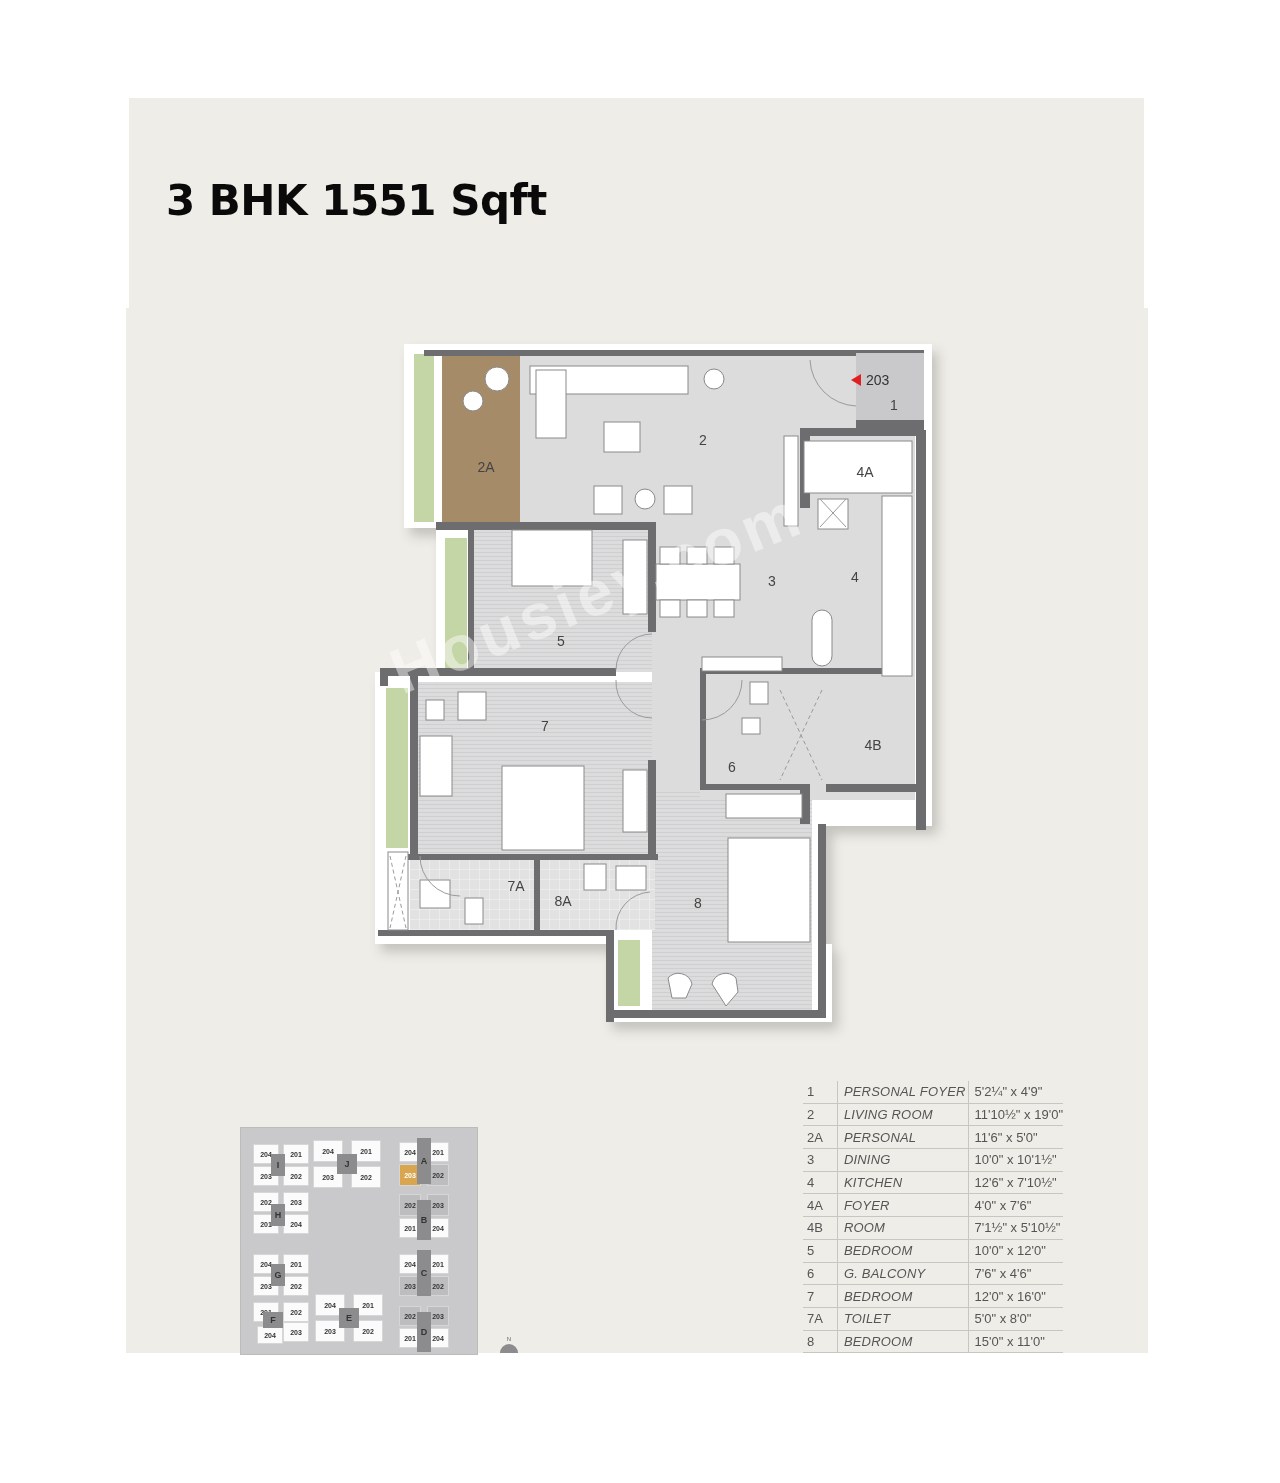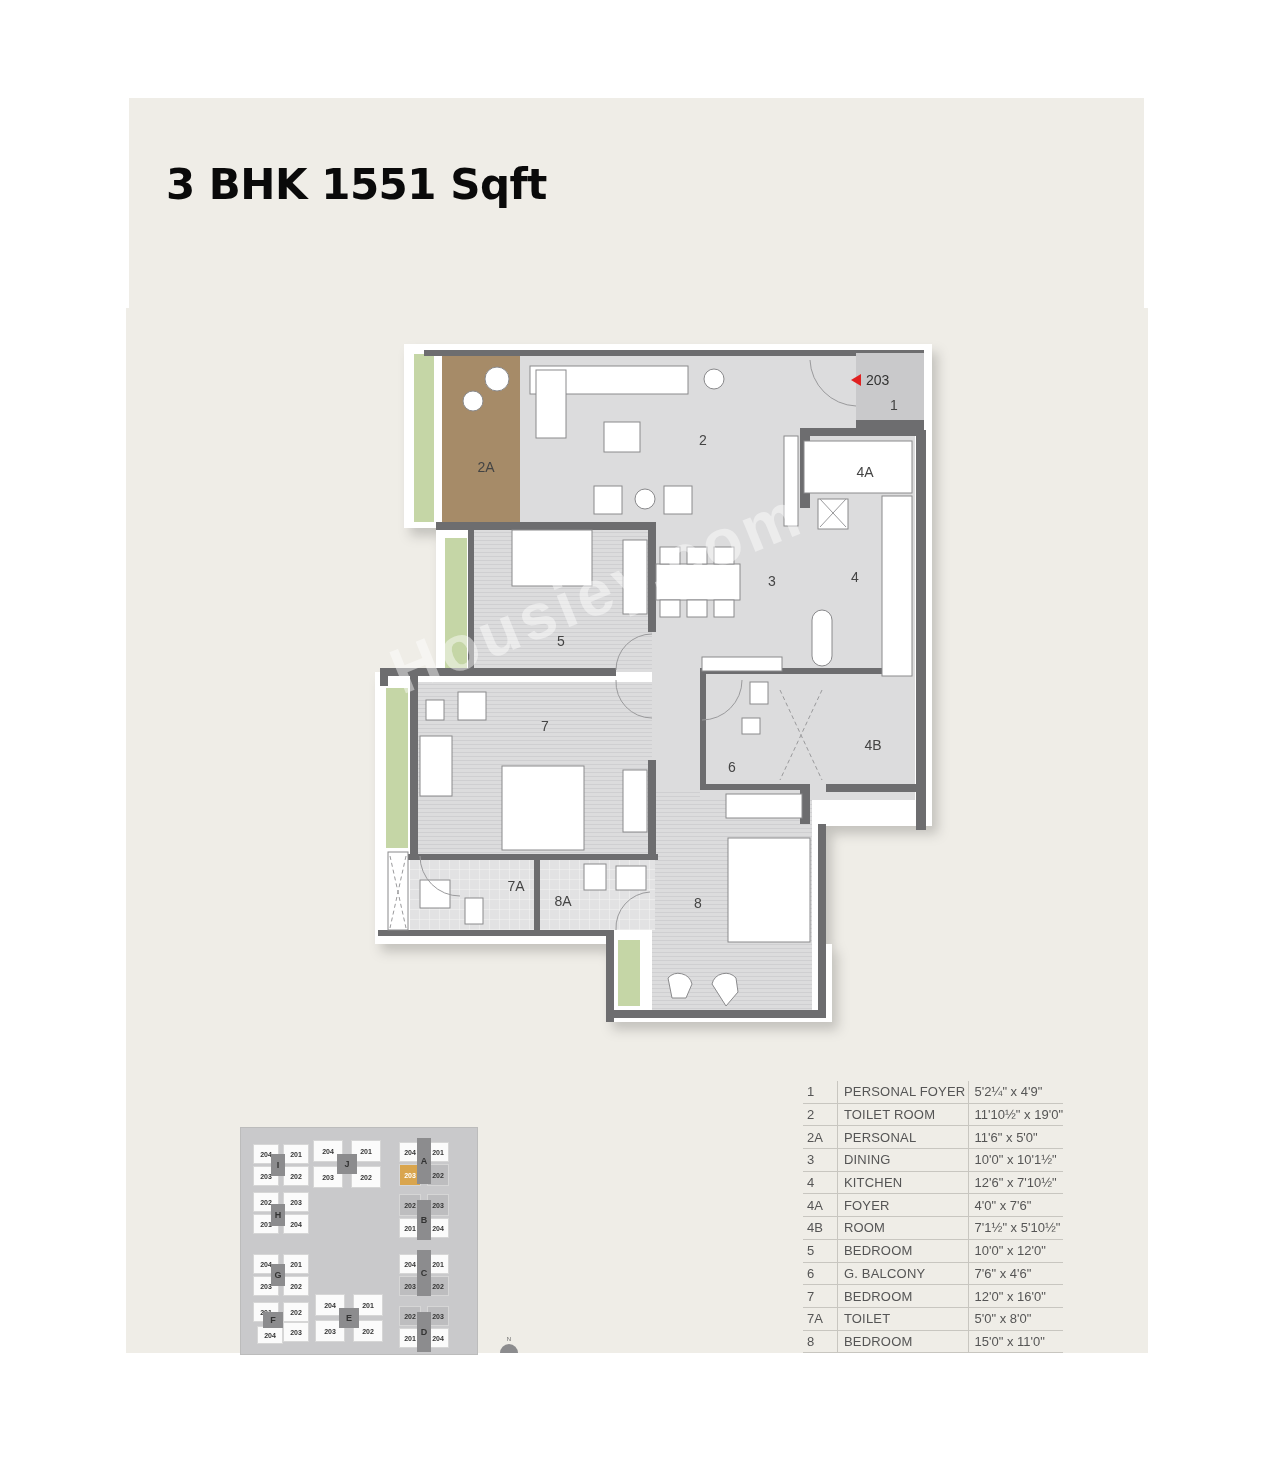--- a/index.html
+++ b/index.html
@@ -1,40 +1,40 @@
 <!DOCTYPE html>
 <html><head>
 <meta charset="utf-8">
 <style>
   html, body { margin:0; padding:0; background:#ffffff; }
   body { width:1280px; height:1483px; position:relative; overflow:hidden; font-family:"Liberation Sans", sans-serif; }
   .sheet-top { position:absolute; left:129px; top:98px; width:1015px; height:212px; background:#efede7; }
   .sheet-main { position:absolute; left:126px; top:308px; width:1022px; height:1045px; background:#efede7; }
-  .title { position:absolute; left:166px; top:160px; font-family:"DejaVu Sans", sans-serif; font-weight:bold; font-size:42px; color:#0a0a0a; letter-spacing:-0.5px; }
+  .title { position:absolute; left:166px; top:176px; font-family:"DejaVu Sans", sans-serif; font-weight:bold; font-size:42px; color:#0a0a0a; letter-spacing:-0.5px; }
 
   
   .plan { position:absolute; left:0; top:0; width:1280px; height:1483px; }
   .room-label { position:absolute; font-size:14px; color:#444; transform:translate(-50%,-50%); }
   .unit-tag { position:absolute; font-size:14px; color:#333; }
   .arrow-red { position:absolute; width:0; height:0; border-top:6px solid transparent; border-bottom:6px solid transparent; border-right:10px solid #e02020; }
 
   
   .keyplan { position:absolute; left:240px; top:1127px; width:236px; height:226px; background:#c9c9cb; border:1px solid #bcbcbc; overflow:hidden; }
   .flat { position:absolute; background:#fbfbfb; border:1px solid #d6d6d6; font-size:7px; font-weight:bold; color:#333; display:flex; align-items:center; justify-content:center; box-sizing:border-box; }
   .flat.grey { background:#bdbdbf; }
   .flat.hl { background:#d9a54e; color:#fff; }
   .core { position:absolute; background:#8c8c8e; font-size:9px; font-weight:bold; color:#333; display:flex; align-items:center; justify-content:center; }
   .compass { position:absolute; left:500px; top:1336px; font-size:6px; color:#666; text-align:center; }
   .compass .dial { width:18px; height:9px; border-radius:9px 9px 0 0; background:#8c8c8e; margin-top:2px; }
 
   
   .schedule { position:absolute; left:803px; top:1081px; width:260px; border-collapse:collapse; font-size:13px; color:#555; }
   .schedule td { padding:0; height:21.7px; border-bottom:1px solid #c8c6c0; white-space:nowrap; }
   .schedule td.no { width:32px; padding-left:4px; border-right:1px solid #c8c6c0; }
-  .schedule td.nm { width:124px; padding-left:6px; border-right:1px solid #c8c6c0; letter-spacing:0.2px; }
+  .schedule td.nm { width:124px; padding-left:6px; border-right:1px solid #c8c6c0; letter-spacing:0.2px;font-style:italic; }
   .schedule td.dm { padding-left:6px; }
   .schedule-clip { position:absolute; left:795px; top:1075px; width:280px; height:278px; overflow:hidden; }
   .watermark { position:absolute; left:380px; top:640px; font-size:64px; font-weight:bold; color:rgba(255,255,255,0.45); transform:rotate(-22deg); transform-origin:left top; letter-spacing:4px; pointer-events:none; }
 </style>
 </head>
 <body>
 
 <div class="sheet-top"></div>
 <div class="sheet-main"></div>
 
@@ -253,21 +253,21 @@
 <div class="schedule-clip">
 <table class="schedule" style="left:8px; top:6px;">
   <tbody>
     <tr>
           <td class="no">1</td>
           <td class="nm">PERSONAL FOYER</td>
           <td class="dm">5'2¼" x 4'9"</td>
         </tr>
     <tr>
           <td class="no">2</td>
-          <td class="nm">TOILET ROOM</td>
+          <td class="nm">LIVING ROOM</td>
           <td class="dm">11'10½" x 19'0"</td>
         </tr>
     <tr>
           <td class="no">2A</td>
           <td class="nm">PERSONAL</td>
           <td class="dm">11'6" x 5'0"</td>
         </tr>
     <tr>
           <td class="no">3</td>
           <td class="nm">DINING</td>

